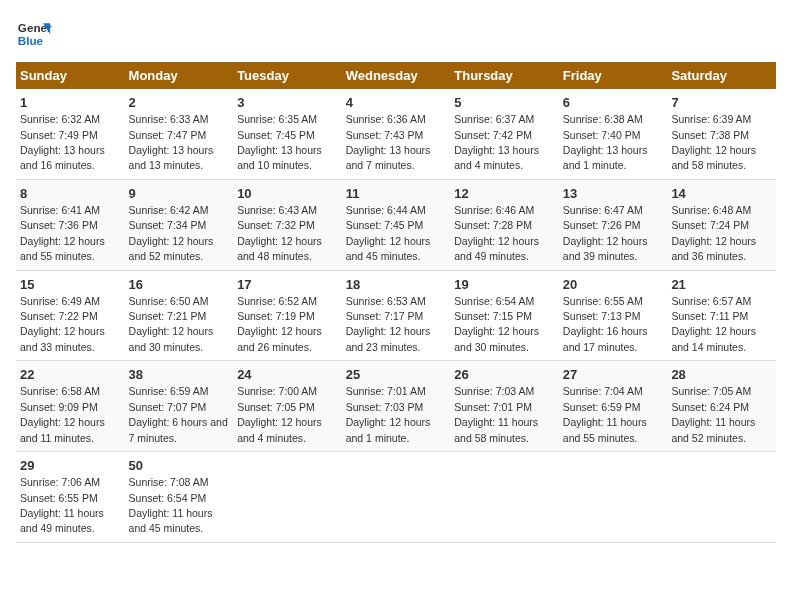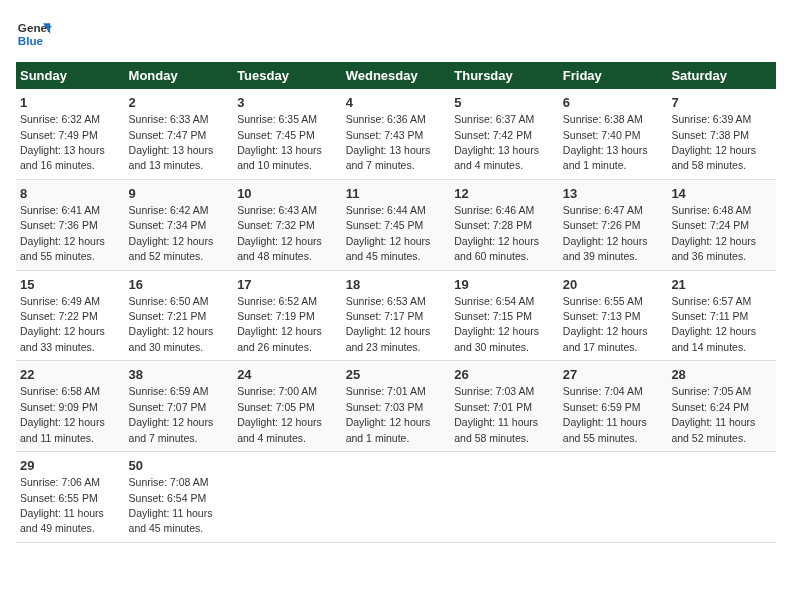--- a/index.html
+++ b/index.html
@@ -37,21 +37,21 @@
       font-size: 16px;
       font-weight: normal;
       color: #555;
     }
     table {
       width: 100%;
       border-collapse: collapse;
       font-size: 11px;
     }
     thead tr th {
-      background-color: #14532d;
+      background-color: #a16207;
       color: #fff;
       padding: 6px 4px;
       text-align: left;
       font-size: 13px;
       font-weight: bold;
     }
     tbody tr {
       border-bottom: 1px solid #ddd;
     }
     tbody tr:nth-child(odd) {
@@ -117,36 +117,36 @@
         <td><span class="day-num">4</span><span class="day-detail">Sunrise: 6:36 AM</span><br><span class="day-detail">Sunset: 7:43 PM</span><br><span class="day-detail">Daylight: 13 hours and 7 minutes.</span></td>
         <td><span class="day-num">5</span><span class="day-detail">Sunrise: 6:37 AM</span><br><span class="day-detail">Sunset: 7:42 PM</span><br><span class="day-detail">Daylight: 13 hours and 4 minutes.</span></td>
         <td><span class="day-num">6</span><span class="day-detail">Sunrise: 6:38 AM</span><br><span class="day-detail">Sunset: 7:40 PM</span><br><span class="day-detail">Daylight: 13 hours and 1 minute.</span></td>
         <td><span class="day-num">7</span><span class="day-detail">Sunrise: 6:39 AM</span><br><span class="day-detail">Sunset: 7:38 PM</span><br><span class="day-detail">Daylight: 12 hours and 58 minutes.</span></td>
       </tr>
       <tr class="week-row">
         <td><span class="day-num">8</span><span class="day-detail">Sunrise: 6:41 AM</span><br><span class="day-detail">Sunset: 7:36 PM</span><br><span class="day-detail">Daylight: 12 hours and 55 minutes.</span></td>
         <td><span class="day-num">9</span><span class="day-detail">Sunrise: 6:42 AM</span><br><span class="day-detail">Sunset: 7:34 PM</span><br><span class="day-detail">Daylight: 12 hours and 52 minutes.</span></td>
         <td><span class="day-num">10</span><span class="day-detail">Sunrise: 6:43 AM</span><br><span class="day-detail">Sunset: 7:32 PM</span><br><span class="day-detail">Daylight: 12 hours and 48 minutes.</span></td>
         <td><span class="day-num">11</span><span class="day-detail">Sunrise: 6:44 AM</span><br><span class="day-detail">Sunset: 7:45 PM</span><br><span class="day-detail">Daylight: 12 hours and 45 minutes.</span></td>
-        <td><span class="day-num">12</span><span class="day-detail">Sunrise: 6:46 AM</span><br><span class="day-detail">Sunset: 7:28 PM</span><br><span class="day-detail">Daylight: 12 hours and 60 minutes.</span></td>
+        <td><span class="day-num">12</span><span class="day-detail">Sunrise: 6:46 AM</span><br><span class="day-detail">Sunset: 7:28 PM</span><br><span class="day-detail">Daylight: 12 hours and 49 minutes.</span></td>
         <td><span class="day-num">13</span><span class="day-detail">Sunrise: 6:47 AM</span><br><span class="day-detail">Sunset: 7:26 PM</span><br><span class="day-detail">Daylight: 12 hours and 39 minutes.</span></td>
         <td><span class="day-num">14</span><span class="day-detail">Sunrise: 6:48 AM</span><br><span class="day-detail">Sunset: 7:24 PM</span><br><span class="day-detail">Daylight: 12 hours and 36 minutes.</span></td>
       </tr>
       <tr class="week-row">
         <td><span class="day-num">15</span><span class="day-detail">Sunrise: 6:49 AM</span><br><span class="day-detail">Sunset: 7:22 PM</span><br><span class="day-detail">Daylight: 12 hours and 33 minutes.</span></td>
         <td><span class="day-num">16</span><span class="day-detail">Sunrise: 6:50 AM</span><br><span class="day-detail">Sunset: 7:21 PM</span><br><span class="day-detail">Daylight: 12 hours and 30 minutes.</span></td>
         <td><span class="day-num">17</span><span class="day-detail">Sunrise: 6:52 AM</span><br><span class="day-detail">Sunset: 7:19 PM</span><br><span class="day-detail">Daylight: 12 hours and 26 minutes.</span></td>
         <td><span class="day-num">18</span><span class="day-detail">Sunrise: 6:53 AM</span><br><span class="day-detail">Sunset: 7:17 PM</span><br><span class="day-detail">Daylight: 12 hours and 23 minutes.</span></td>
         <td><span class="day-num">19</span><span class="day-detail">Sunrise: 6:54 AM</span><br><span class="day-detail">Sunset: 7:15 PM</span><br><span class="day-detail">Daylight: 12 hours and 30 minutes.</span></td>
-        <td><span class="day-num">20</span><span class="day-detail">Sunrise: 6:55 AM</span><br><span class="day-detail">Sunset: 7:13 PM</span><br><span class="day-detail">Daylight: 12 hours and 17 minutes.</span></td>
+        <td><span class="day-num">20</span><span class="day-detail">Sunrise: 6:55 AM</span><br><span class="day-detail">Sunset: 7:13 PM</span><br><span class="day-detail">Daylight: 16 hours and 17 minutes.</span></td>
         <td><span class="day-num">21</span><span class="day-detail">Sunrise: 6:57 AM</span><br><span class="day-detail">Sunset: 7:11 PM</span><br><span class="day-detail">Daylight: 12 hours and 14 minutes.</span></td>
       </tr>
       <tr class="week-row">
         <td><span class="day-num">22</span><span class="day-detail">Sunrise: 6:58 AM</span><br><span class="day-detail">Sunset: 9:09 PM</span><br><span class="day-detail">Daylight: 12 hours and 11 minutes.</span></td>
-        <td><span class="day-num">38</span><span class="day-detail">Sunrise: 6:59 AM</span><br><span class="day-detail">Sunset: 7:07 PM</span><br><span class="day-detail">Daylight: 12 hours and 7 minutes.</span></td>
+        <td><span class="day-num">38</span><span class="day-detail">Sunrise: 6:59 AM</span><br><span class="day-detail">Sunset: 7:07 PM</span><br><span class="day-detail">Daylight: 6 hours and 7 minutes.</span></td>
         <td><span class="day-num">24</span><span class="day-detail">Sunrise: 7:00 AM</span><br><span class="day-detail">Sunset: 7:05 PM</span><br><span class="day-detail">Daylight: 12 hours and 4 minutes.</span></td>
         <td><span class="day-num">25</span><span class="day-detail">Sunrise: 7:01 AM</span><br><span class="day-detail">Sunset: 7:03 PM</span><br><span class="day-detail">Daylight: 12 hours and 1 minute.</span></td>
         <td><span class="day-num">26</span><span class="day-detail">Sunrise: 7:03 AM</span><br><span class="day-detail">Sunset: 7:01 PM</span><br><span class="day-detail">Daylight: 11 hours and 58 minutes.</span></td>
         <td><span class="day-num">27</span><span class="day-detail">Sunrise: 7:04 AM</span><br><span class="day-detail">Sunset: 6:59 PM</span><br><span class="day-detail">Daylight: 11 hours and 55 minutes.</span></td>
         <td><span class="day-num">28</span><span class="day-detail">Sunrise: 7:05 AM</span><br><span class="day-detail">Sunset: 6:24 PM</span><br><span class="day-detail">Daylight: 11 hours and 52 minutes.</span></td>
       </tr>
       <tr class="week-row">
         <td><span class="day-num">29</span><span class="day-detail">Sunrise: 7:06 AM</span><br><span class="day-detail">Sunset: 6:55 PM</span><br><span class="day-detail">Daylight: 11 hours and 49 minutes.</span></td>
         <td><span class="day-num">50</span><span class="day-detail">Sunrise: 7:08 AM</span><br><span class="day-detail">Sunset: 6:54 PM</span><br><span class="day-detail">Daylight: 11 hours and 45 minutes.</span></td>
         <td></td>

